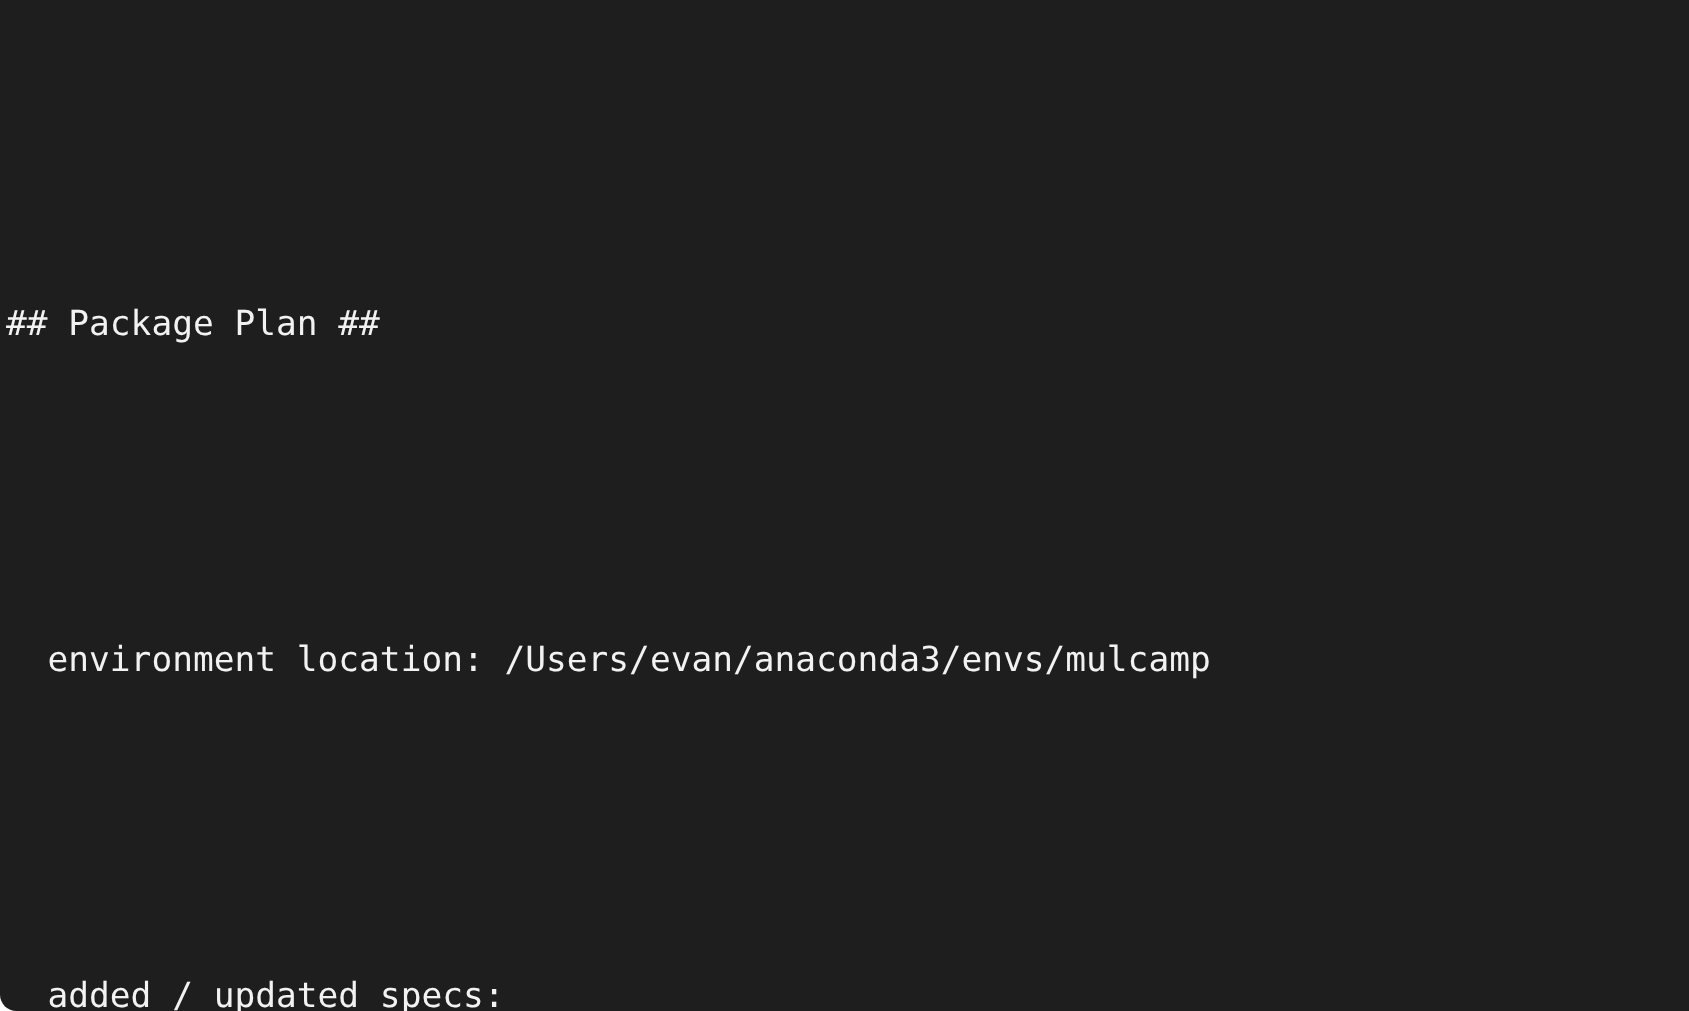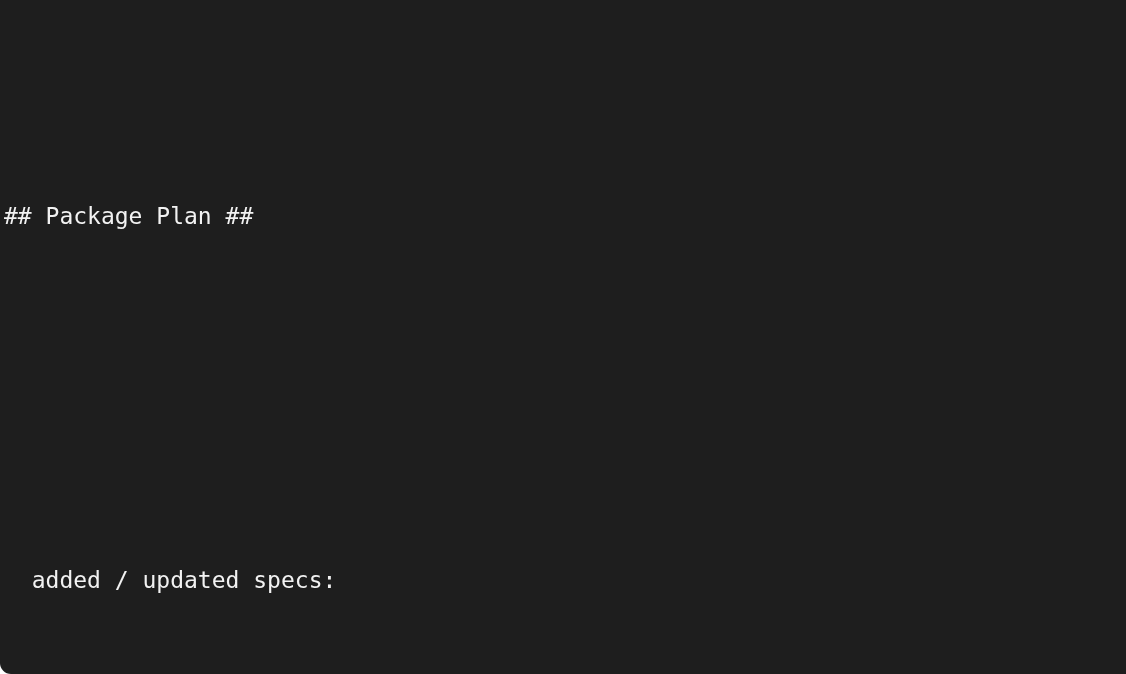--- a/index.html
+++ b/index.html
@@ -57,20 +57,21 @@
 
 <div id="terminal">
   <div id="screen">
 
     <div class="line blank"> </div>
 
     <div class="line">## Package Plan ##</div>
 
     <div class="line blank"> </div>
 
+    <div class="line">  environment location: /Users/evan/anaconda3/envs/mulcamp</div>
 
     <div class="line blank"> </div>
 
     <div class="line">  added / updated specs:</div>
 
     
 
     
 
     

